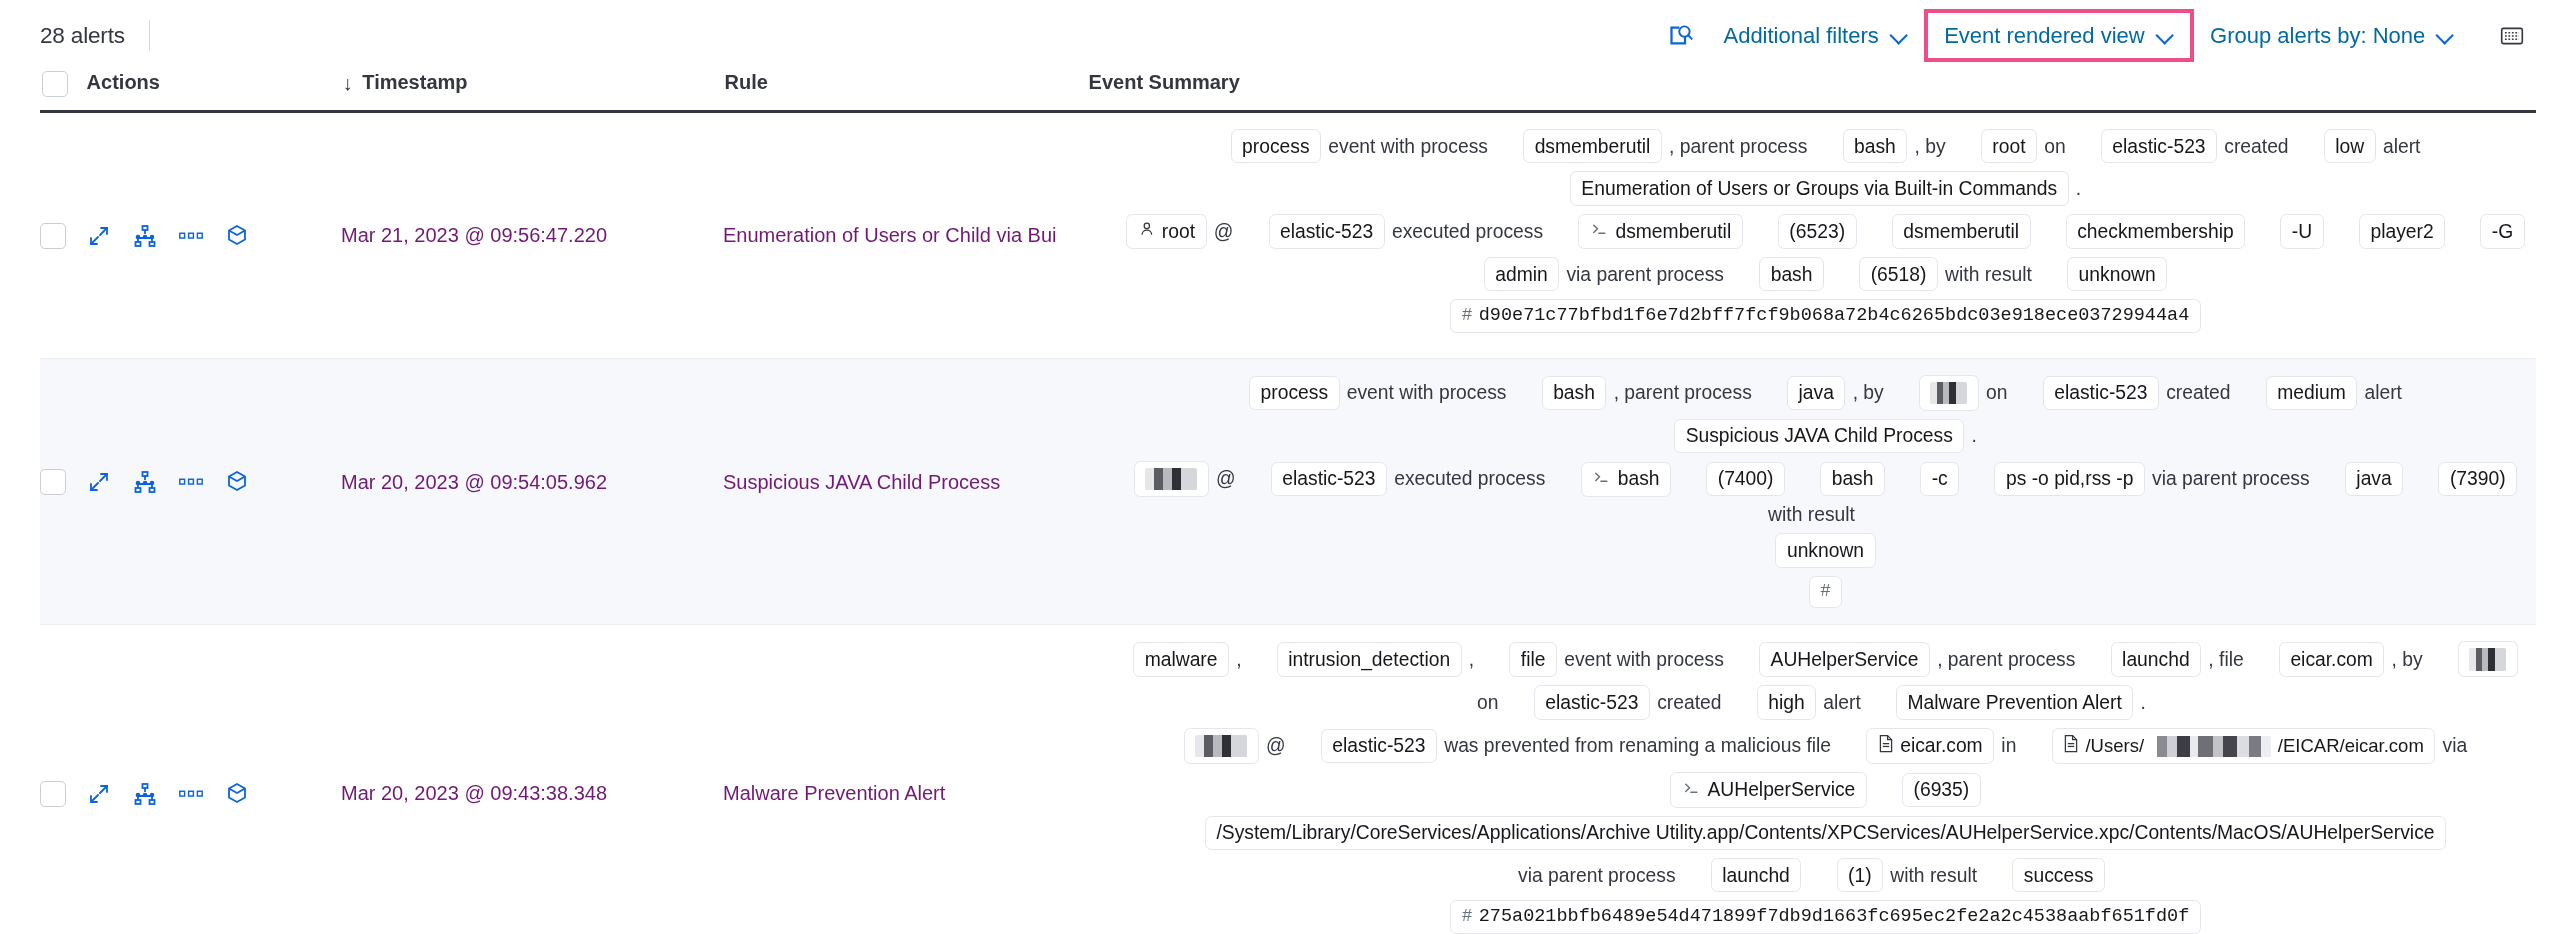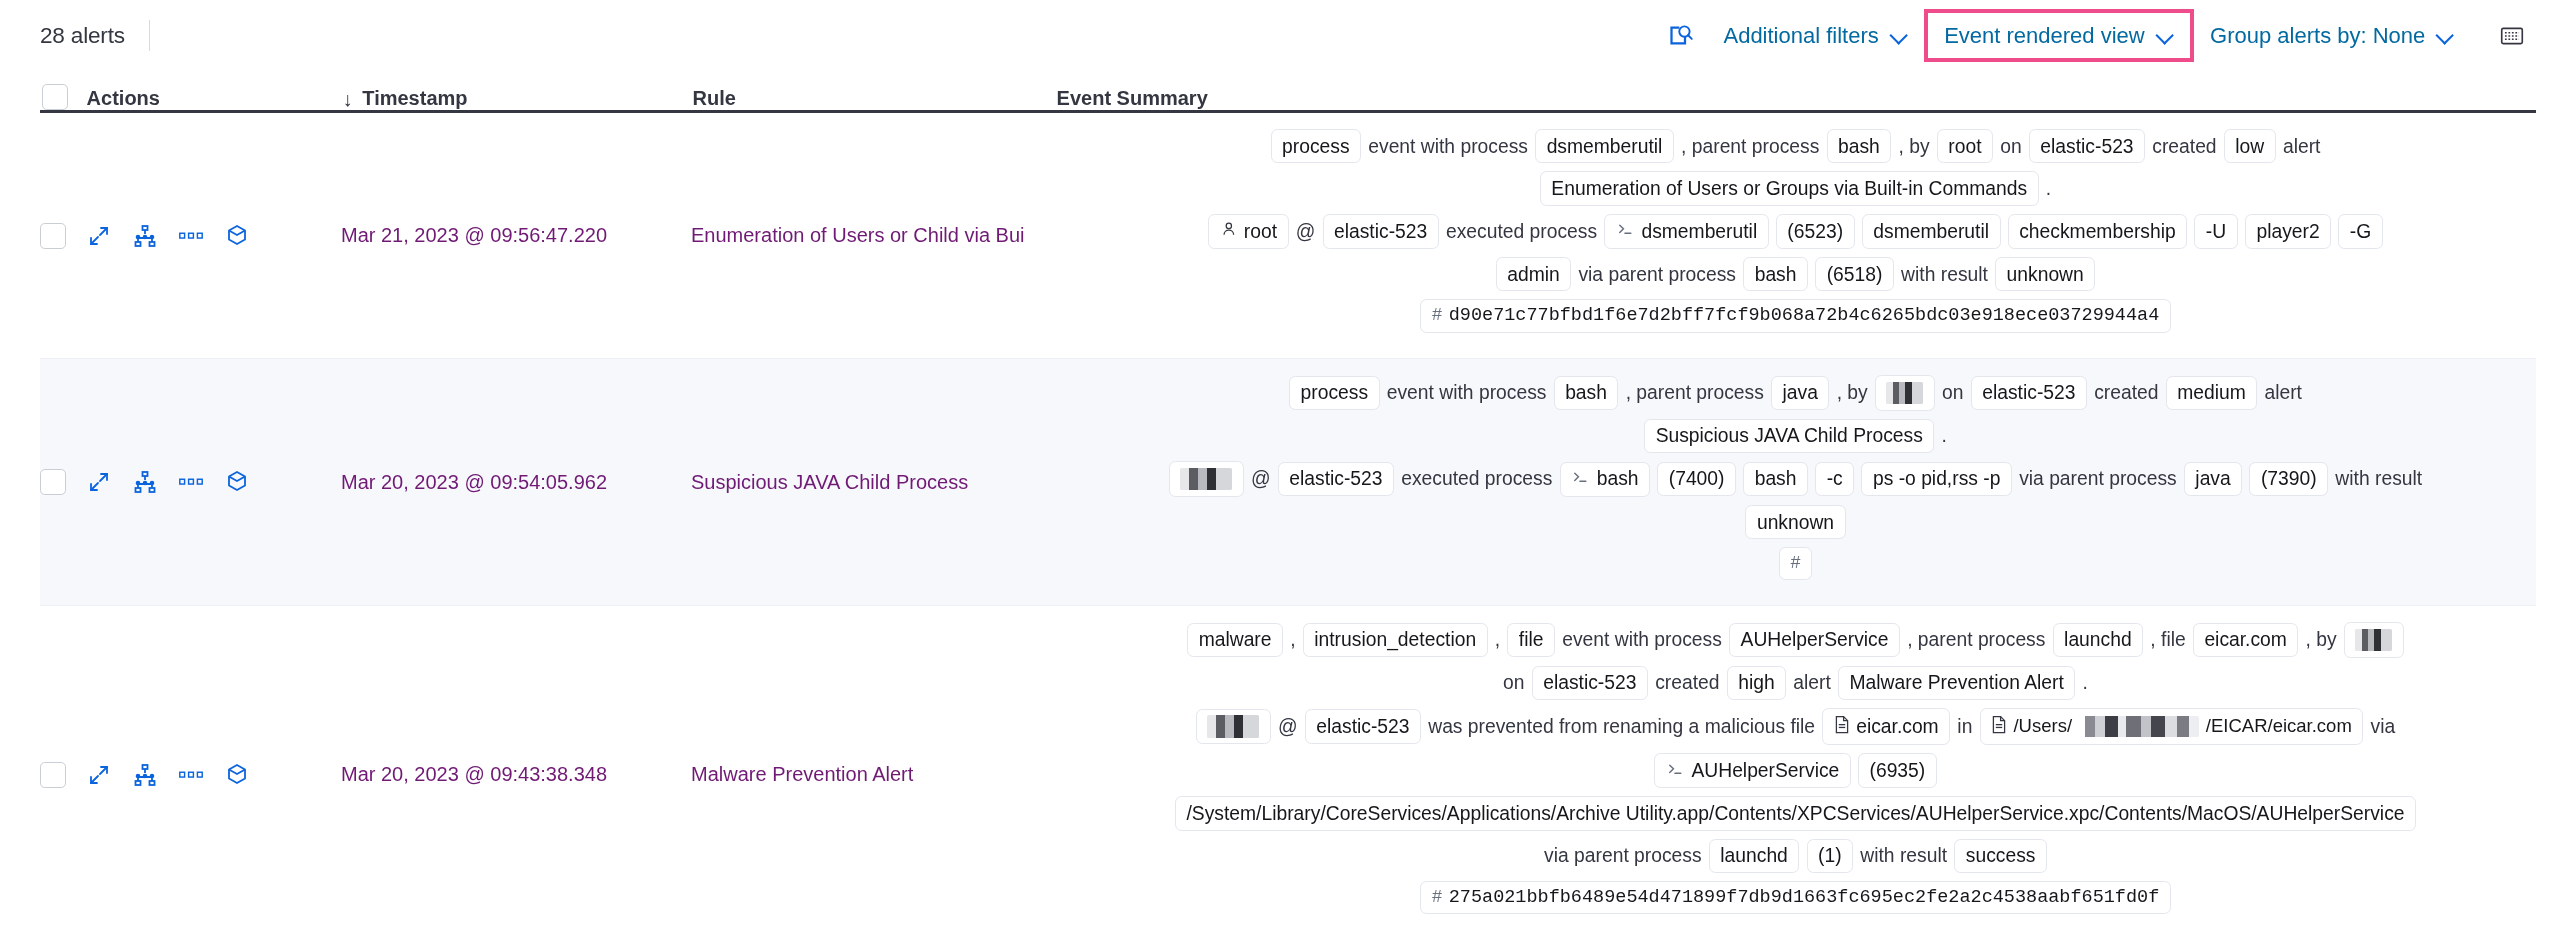--- a/index.html
+++ b/index.html
@@ -94,37 +94,37 @@
   .kbd-icon {
     margin-left: 29px;
     width: 35px; height: 35px;
     display: flex; align-items: center; justify-content: center;
     cursor: pointer;
   }
 
   
   .table-head {
     display: flex;
-    align-items: flex-end;
+    align-items: flex-start;
     height: 42px;
     border-bottom: 3.2px solid #343741;
     padding-left: 1.6px;
   }
   .th {
     font-size: 20px;
     font-weight: bold;
     color: #343741;
     display: flex;
     align-items: center;
     gap: 9.7px;
   }
   .col-check  { width: 45px; flex: 0 0 45px; display:flex; align-items:center;}
   .col-actions{ width: 256px; flex: 0 0 256px; }
   .col-time   { width: 350px; flex: 0 0 350px; }
-  .col-rule   { width: 364px; flex: 0 0 364px; }
+  .col-rule   { width: 364px; flex: 0 0 364px; margin-left: 32px; }
   .col-summary{ flex: 1 1 auto; }
 
   .checkbox {
     width: 26px; height: 26px;
     border: 1.6px solid #c9cdd4;
     border-radius: 4.8px;
     background: #fff;
     cursor: pointer;
   }
   .sort-arrow {
@@ -192,20 +192,21 @@
     align-items: center;
     gap: 6.4px;
     background: #ffffff;
     border: 1.6px solid #e3e6ed;
     border-radius: 6.4px;
     padding: 5.6px 10.5px;
     font-size: 19.3px;
     color: #16171a;
     white-space: nowrap;
     cursor: pointer;
+    margin-left: 28px;
   }
   .chip .pre {
     font-family: "Liberation Mono", monospace;
     color: #69707d;
     font-size: 17.7px;
   }
   .chip svg { flex: 0 0 auto; }
 
   .redacted {
     display: inline-block;

